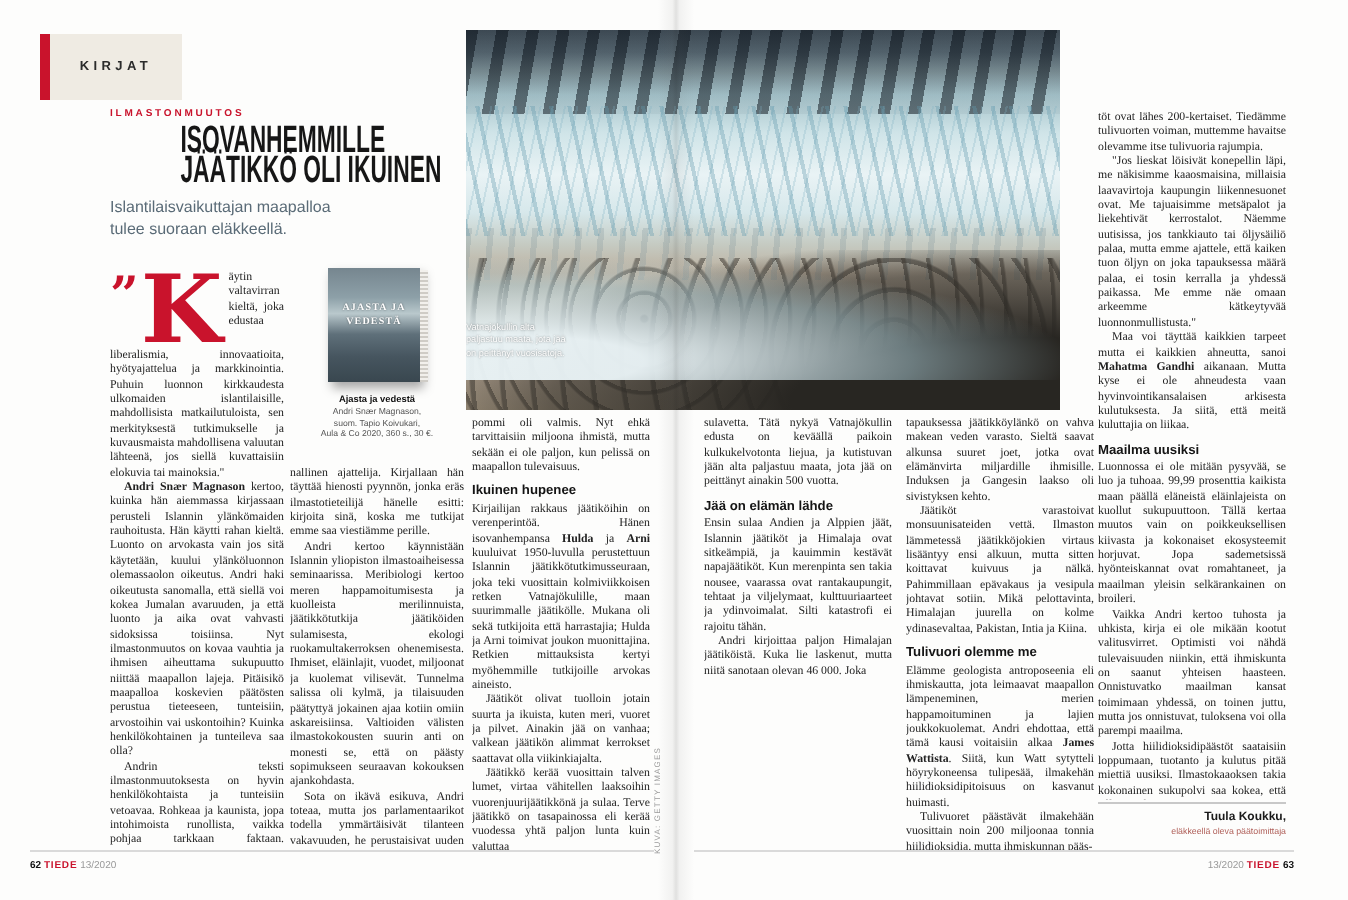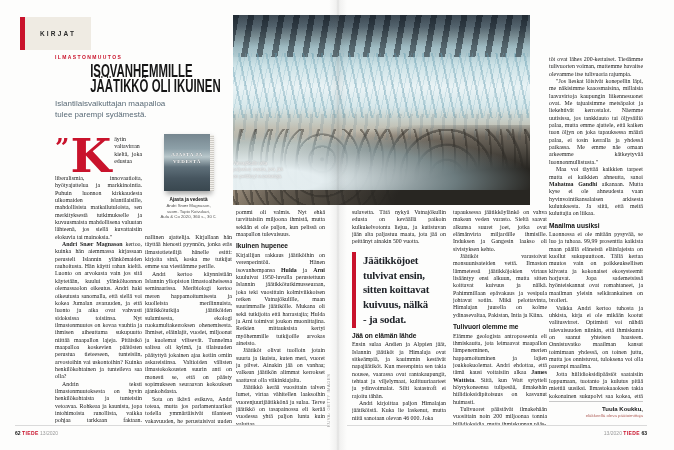--- a/index.html
+++ b/index.html
@@ -93,21 +93,21 @@
   <div class="tab-box">
     <span class="tab-label">KIRJAT</span>
   </div>
 
   <div class="head">
     <div class="kicker">ILMASTONMUUTOS</div>
     <div class="hl">ISOVANHEMMILLE</div>
     <div class="hl">JÄÄTIKKÖ OLI IKUINEN</div>
     <div class="standfirst">
       <span>Islantilaisvaikuttajan maapalloa</span><br>
-      <span>tulee parempi sydämestä.</span>
+      <span>tulee suoraan eläkkeellä.</span>
     </div>
   </div>
 
   <div class="photo">
     <div class="ph-ridge"></div>
     <div class="ph-crev"></div>
     <div class="ph-melt"></div>
     <div class="ph-debris"></div>
     <div class="ph-rocks"></div>
     <div class="ph-ice"></div>
@@ -152,27 +152,20 @@
     </div>
   <div id="col3" class="col">
       <p class="ni">pommi oli valmis. Nyt ehkä tarvittaisiin miljoona ihmistä, mutta sekään ei ole paljon, kun pelissä on maapallon tulevaisuus.</p>
       <div class="ch">Ikuinen hupenee</div>
       <p class="ni">Kirjailijan rakkaus jäätiköihin on verenperintöä. Hänen isovanhempansa <b>Hulda</b> ja <b>Arni</b> kuuluivat 1950-luvulla perustettuun Islannin jäätikkötutkimusseuraan, joka teki vuosittain kolmiviikkoisen retken Vatnajökulille, maan suurimmalle jäätikölle. Mukana oli sekä tutkijoita että harrastajia; Hulda ja Arni toimivat joukon muonittajina. Retkien mittauksista kertyi myöhemmille tutkijoille arvokas aineisto.</p>
       <p>Jäätiköt olivat tuolloin jotain suurta ja ikuista, kuten meri, vuoret ja pilvet. Ainakin jää on vanhaa; valkean jäätikön alimmat kerrokset saattavat olla viikinkiajalta.</p>
       <p>Jäätikkö kerää vuosittain talven lumet, virtaa vähitellen laaksoihin vuorenjuurijäätikkönä ja sulaa. Terve jäätikkö on tasapainossa eli kerää vuodessa yhtä paljon lunta kuin valuttaa</p>
     </div>
   <div id="col4" class="col">
       <p class="ni">sulavetta. Tätä nykyä Vatnajökullin edusta on keväällä paikoin kulkukelvotonta liejua, ja kutistuvan jään alta paljastuu maata, jota jää on peittänyt ainakin 500 vuotta.</p>
-      <div class="pq">
-        <div class="pqt">Jäätikköjoet
-tulvivat ensin,
-sitten koittavat
-kuivuus, nälkä
-- ja sodat.</div>
-      </div>
       <div class="ch">Jää on elämän lähde</div>
       <p class="ni">Ensin sulaa Andien ja Alppien jäät, Islannin jäätiköt ja Himalaja ovat sitkeämpiä, ja kauimmin kestävät napajäätiköt. Kun merenpinta sen takia nousee, vaarassa ovat rantakaupungit, tehtaat ja viljelymaat, kulttuuriaarteet ja ydinvoimalat. Silti katastrofi ei rajoitu tähän.</p>
       <p>Andri kirjoittaa paljon Himalajan jäätiköistä. Kuka lie laskenut, mutta niitä sanotaan olevan 46 000. Joka</p>
     </div>
   <div id="col5" class="col">
       <p class="ni">tapauksessa jäätikköylänkö on vahva makean veden varasto. Sieltä saavat alkunsa suuret joet, jotka ovat elämänvirta miljardille ihmisille. Induksen ja Gangesin laakso oli sivistyksen kehto.</p>
       <p>Jäätiköt varastoivat monsuunisateiden vettä. Ilmaston lämmetessä jäätikköjokien virtaus lisääntyy ensi alkuun, mutta sitten koittavat kuivuus ja nälkä. Pahimmillaan epävakaus ja vesipula johtavat sotiin. Mikä pelottavinta, Himalajan juurella on kolme ydinasevaltaa, Pakistan, Intia ja Kiina.</p>
       <div class="ch">Tulivuori olemme me</div>
       <p class="ni">Elämme geologista antroposeenia eli ihmiskautta, jota leimaavat maapallon lämpeneminen, merien happamoituminen ja lajien joukkokuolemat. Andri ehdottaa, että tämä kausi voitaisiin alkaa <b>James Wattista</b>. Siitä, kun Watt sytytteli höyrykoneensa tulipesää, ilmakehän hiilidioksidipitoisuus on kasvanut huimasti.</p>
       <p>Tulivuoret päästävät ilmakehään vuosittain noin 200 miljoonaa tonnia hiilidioksidia, mutta ihmiskunnan pääs-</p>

